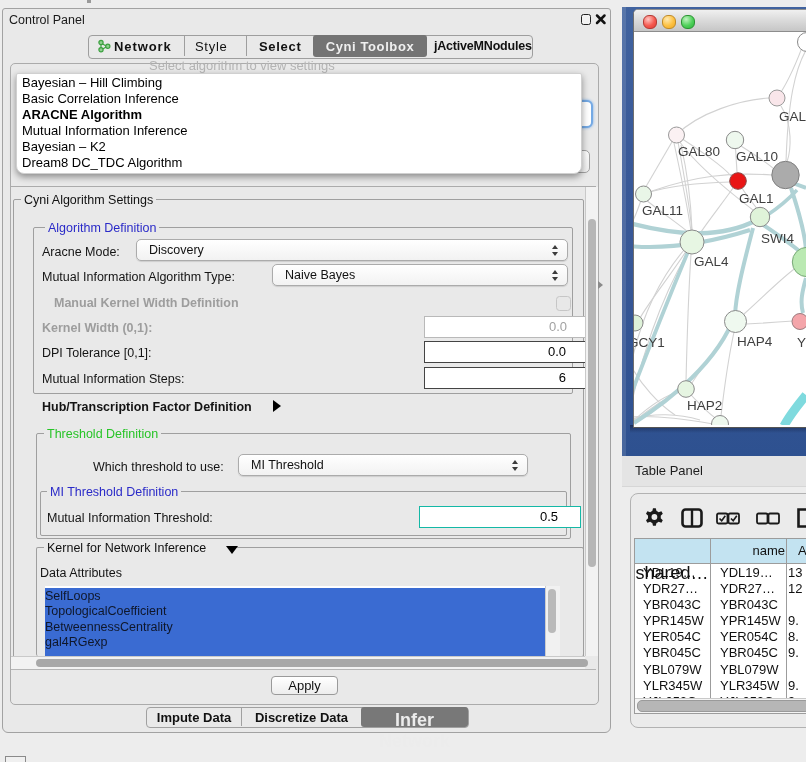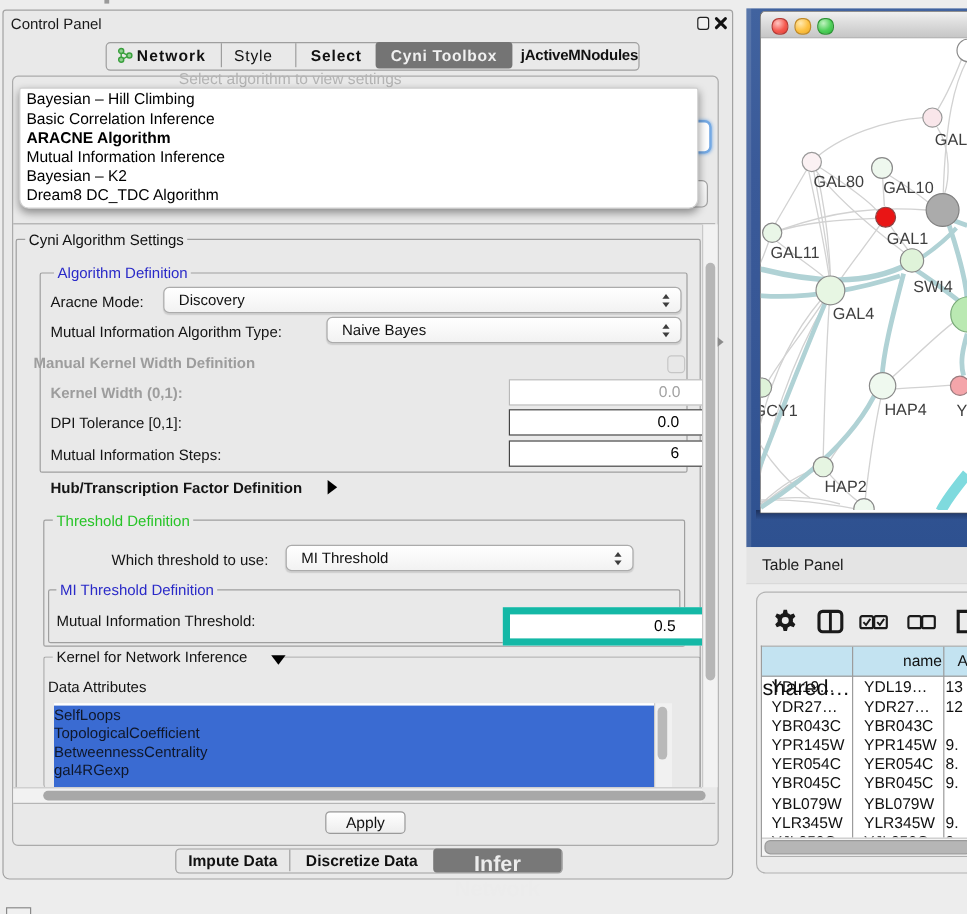--- a/index.html
+++ b/index.html
@@ -210,21 +210,21 @@
 <div class="lbl" style="left:42px;top:245px">Aracne Mode:</div>
 <div class="combo" style="left:136px;top:239px;width:430px">
       <span class="tx">Discovery</span>
       <span class="arrows"></span>
     </div>
 <div class="lbl" style="left:42px;top:270px">Mutual Information Algorithm Type:</div>
 <div class="combo" style="left:272px;top:264px;width:294px">
       <span class="tx">Naive Bayes</span>
       <span class="arrows"></span>
     </div>
-<div class="glbl" style="left:28px;top:296px">Manual Kernel Width Definition</div>
+<div class="glbl" style="left:54px;top:296px">Manual Kernel Width Definition</div>
 <div class="ab" style="left:556px;top:296px;width:13px;height:13px;background:#e8e8e8;border:1px solid #c6c6c6;border-radius:3.5px"></div>
 <div class="glbl" style="left:42px;top:321px">Kernel Width (0,1):</div>
 <div class="fld" style="left:424px;top:316px;width:142px;border:1px solid #b9b9b9;color:#a2a2a2">0.0</div>
 <div class="lbl" style="left:42px;top:346px">DPI Tolerance [0,1]:</div>
 <div class="fld" style="left:424px;top:341px;width:141px;border:1.5px solid #444;color:#000">0.0</div>
 <div class="lbl" style="left:42px;top:372px">Mutual Information Steps:</div>
 <div class="fld" style="left:424px;top:367px;width:141px;border:1.5px solid #444;color:#000">6</div>
 
 <div class="lbl" style="left:42px;top:400px;font-weight:bold">Hub/Transcription Factor Definition</div>
 <div class="ab" style="left:273px;top:400px;width:0;height:0;border-top:6px solid transparent;border-bottom:6px solid transparent;border-left:8.5px solid #000"></div>
@@ -232,21 +232,21 @@
 <div class="grp" style="left:36px;top:433px;width:533px;height:104px"></div>
 <div class="glab" style="left:44px;top:427px;color:#27c427">Threshold Definition</div>
 <div class="lbl" style="left:93px;top:460px">Which threshold to use:</div>
 <div class="combo" style="left:238px;top:454px;width:288px">
       <span class="tx">MI Threshold</span>
       <span class="arrows"></span>
     </div>
 <div class="grp" style="left:40px;top:491px;width:525px;height:43px"></div>
 <div class="glab" style="left:47px;top:485px;color:#2a2ac8">MI Threshold Definition</div>
 <div class="lbl" style="left:47px;top:511px">Mutual Information Threshold:</div>
-<div class="fld" style="left:419px;top:506px;width:138px;border:6px solid #14b8a6;color:#000">0.5</div>
+<div class="fld" style="left:419px;top:506px;width:138px;border:1px solid #14b8a6;color:#000">0.5</div>
 
 <div class="grp" style="left:36px;top:547px;width:546px;height:108px;border-bottom:none"></div>
 <div class="glab" style="left:44px;top:541px;color:#111;padding-right:22px">Kernel for Network Inference</div>
 <div class="ab" style="left:226px;top:546px;width:0;height:0;border-left:6.5px solid transparent;border-right:6.5px solid transparent;border-top:8px solid #000"></div>
 <div class="lbl" style="left:40px;top:566px">Data Attributes</div>
 <div class="ab" style="left:45px;top:586px;width:500px;height:70px;background:#fff;overflow:hidden">
  <div style="position:absolute;left:0;top:2px;width:500px;height:100px;background:#3a6bd2;color:#0f172a;
   font-size:12.5px;line-height:15.4px;padding:1px 0 0 0;box-sizing:border-box">SelfLoops<br>TopologicalCoefficient<br>BetweennessCentrality<br>gal4RGexp</div>
 </div>
 <div class="ab" style="left:545px;top:586px;width:14px;height:70px;background:#f1f1f1;border-left:1px solid #ccc"></div>

